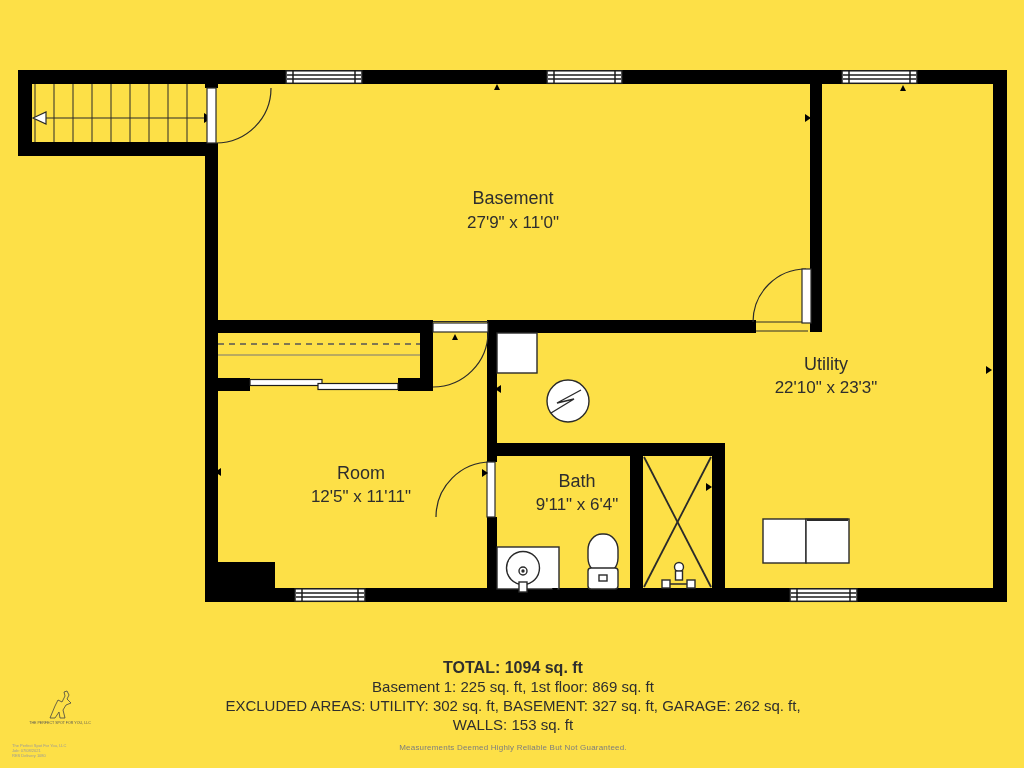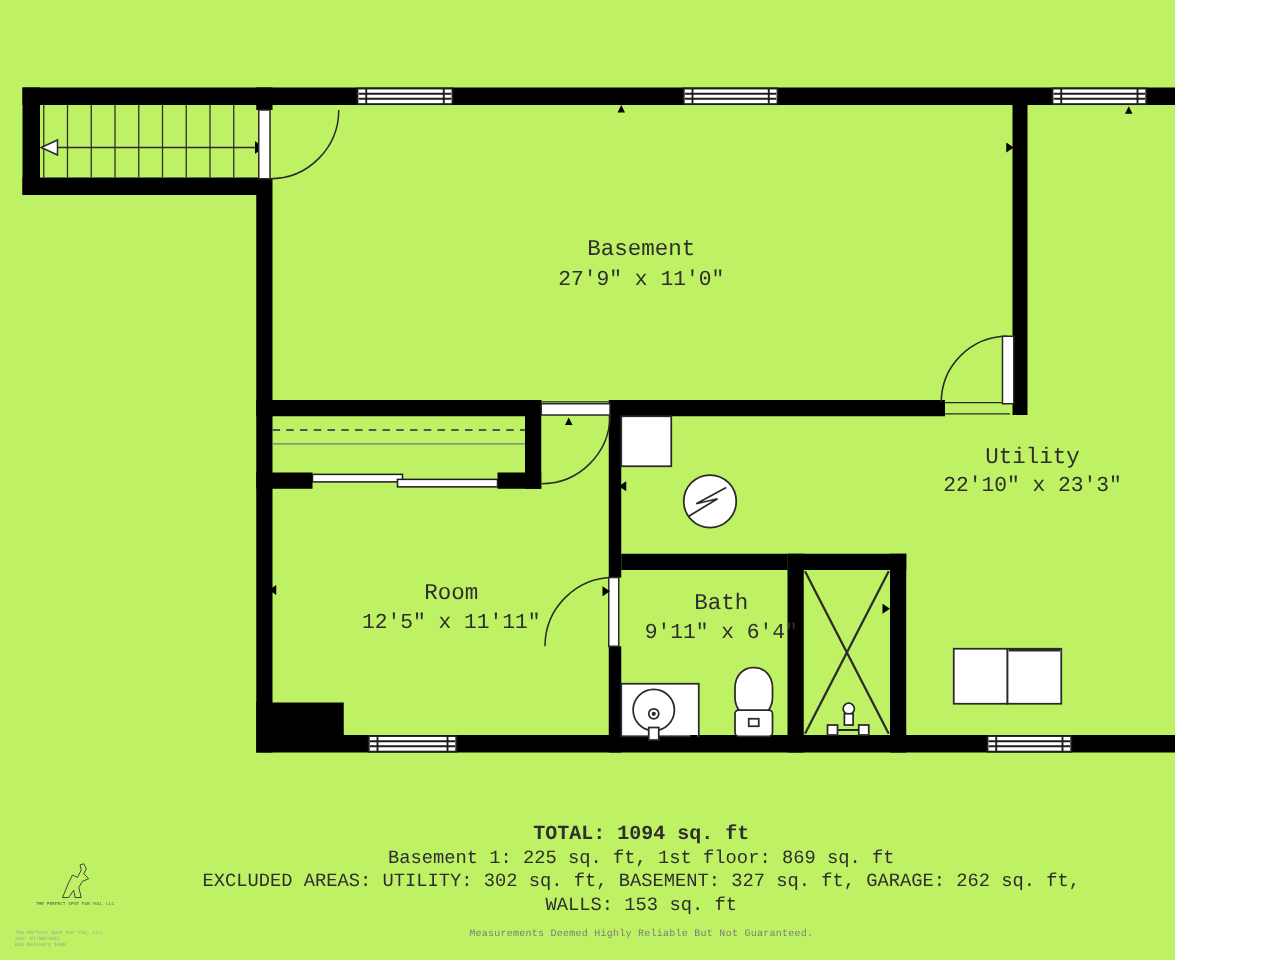--- a/index.html
+++ b/index.html
@@ -1,17 +1,17 @@
 <!DOCTYPE html>
 <html><head>
 <meta charset="utf-8">
 <style>
   html,body{margin:0;padding:0;background:#ffffff;}
-  #stage{position:relative;width:940px;height:768px;background:#bef264;overflow:hidden;
-         font-family:Liberation Mono, monospace;}
+  #stage{position:relative;width:1024px;height:768px;background:#fde047;overflow:hidden;
+         font-family:Liberation Sans, sans-serif;}
   #plan-svg{position:absolute;left:0;top:0;}
   .room-name{font-size:18px;fill:#2e2e2e;}
   .room-dims{font-size:17px;fill:#2e2e2e;}
   #summary{position:absolute;left:0;top:658px;width:1026px;text-align:center;color:#2e2e2e;}
   #summary .tot{font-weight:bold;font-size:16px;line-height:19px;}
   #summary .ln{font-size:15px;line-height:19px;}
   #summary .disclaimer{font-size:8px;color:#7d7d7d;margin-top:9px;letter-spacing:.2px;}
 </style>
 </head>
 <body>

